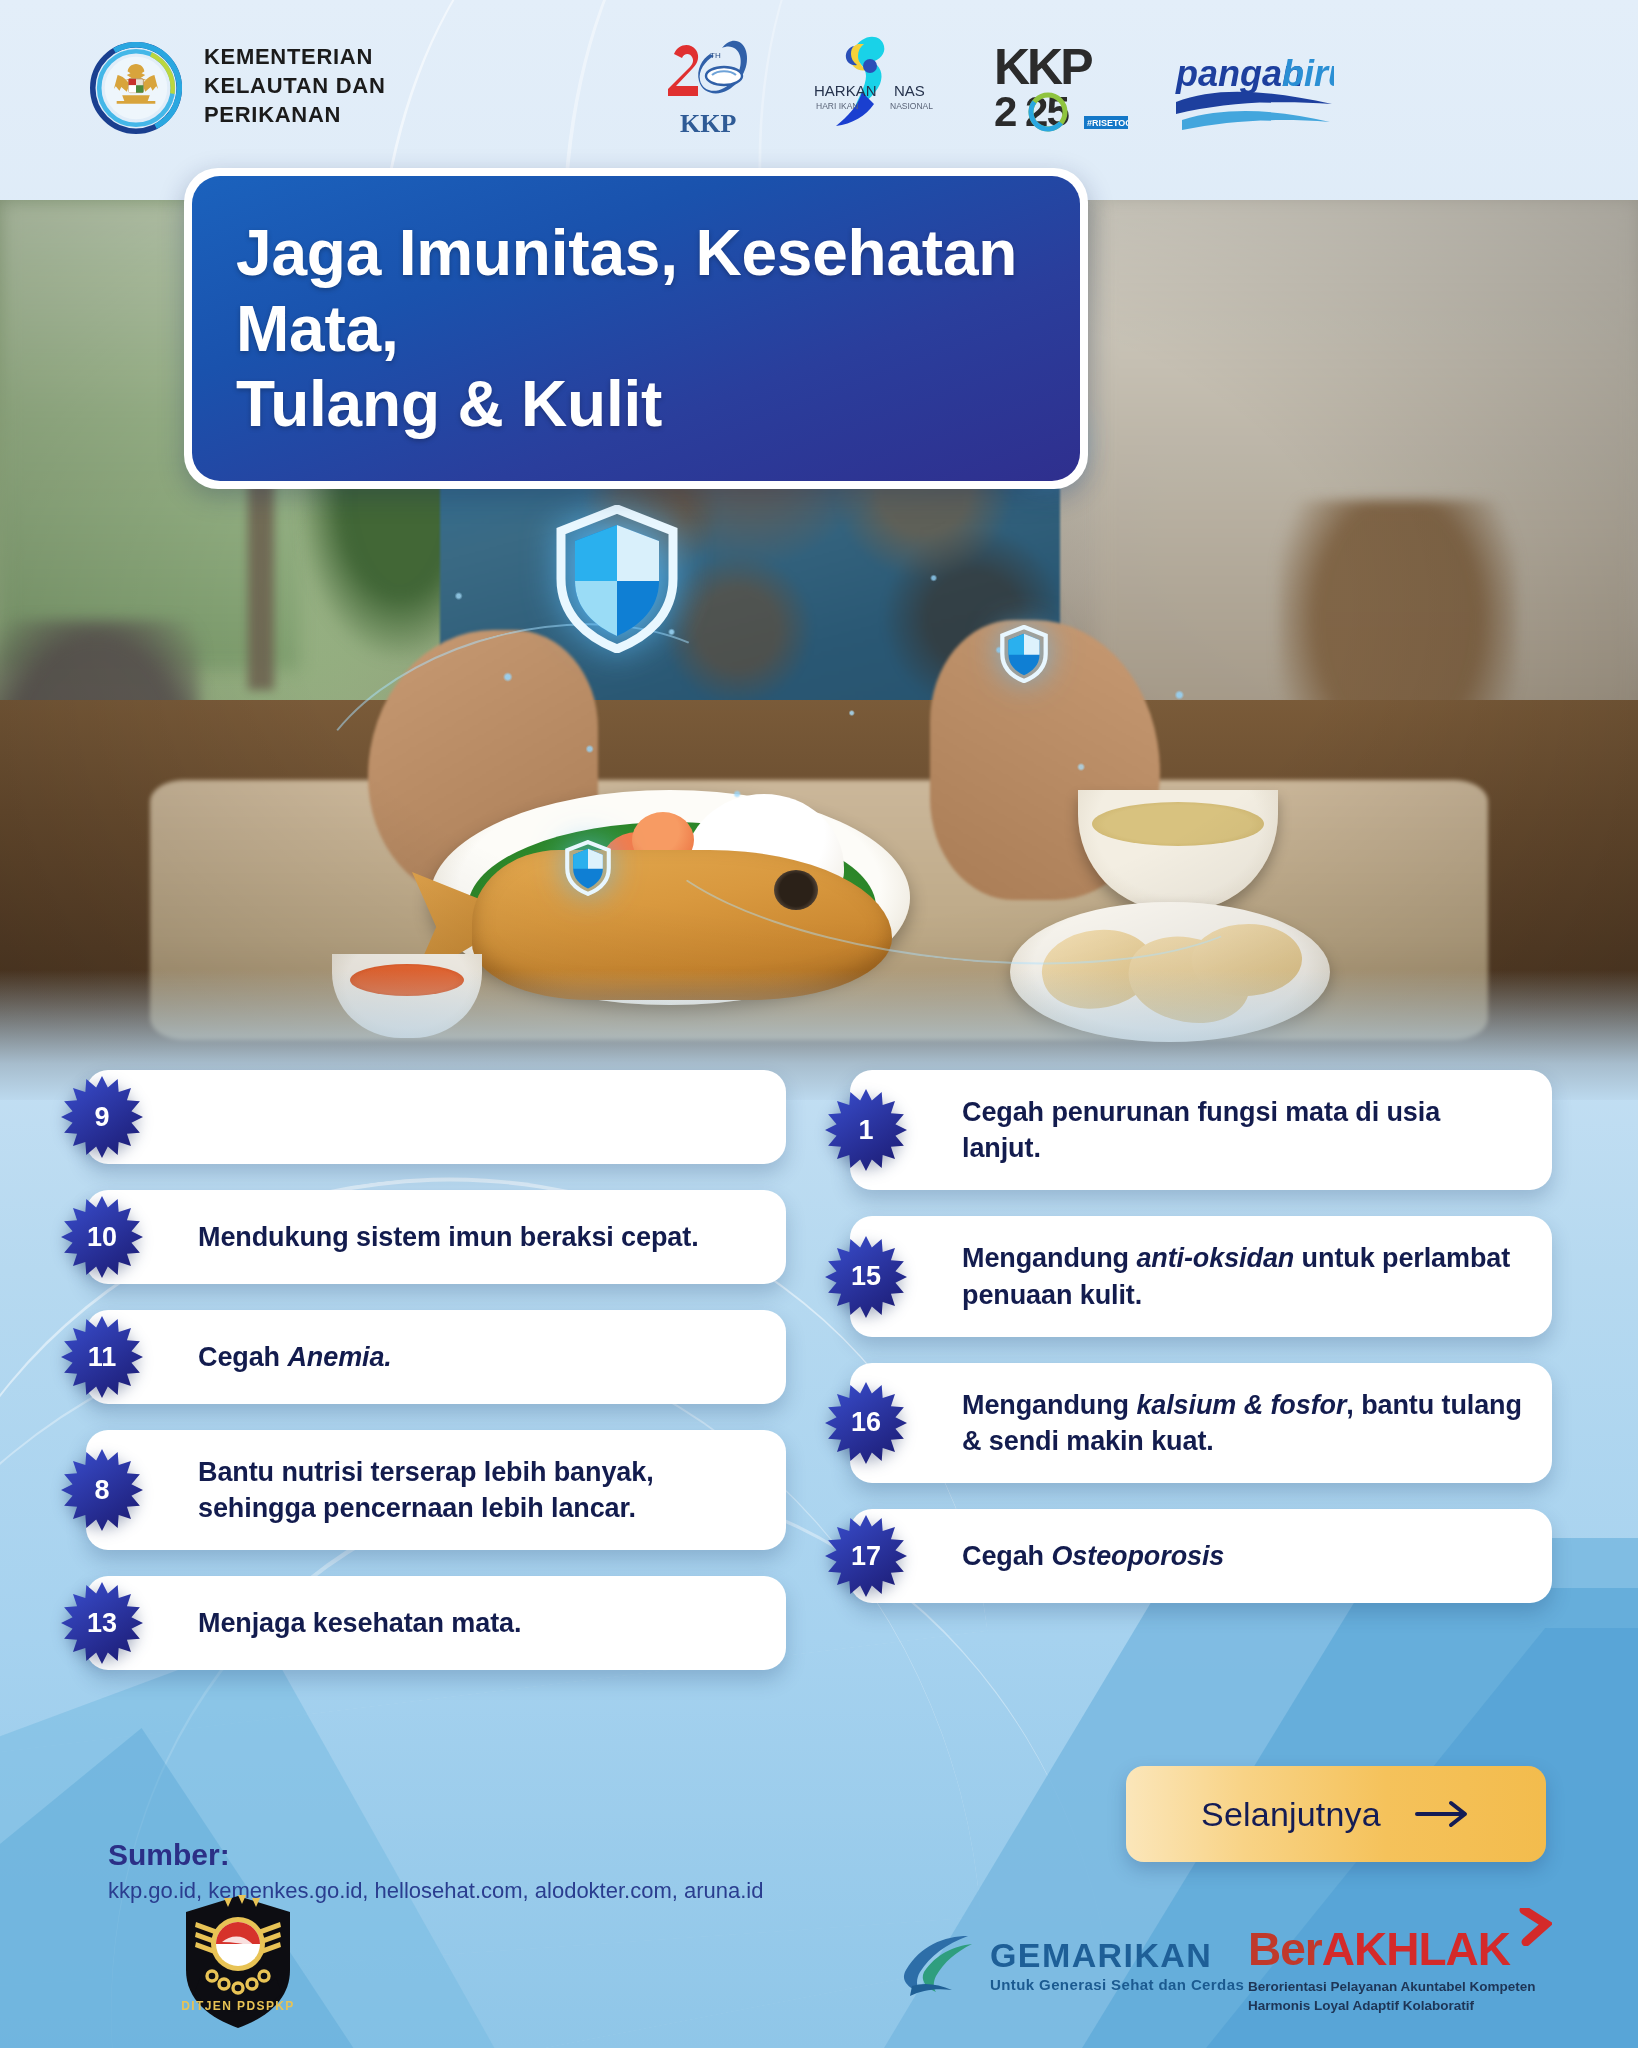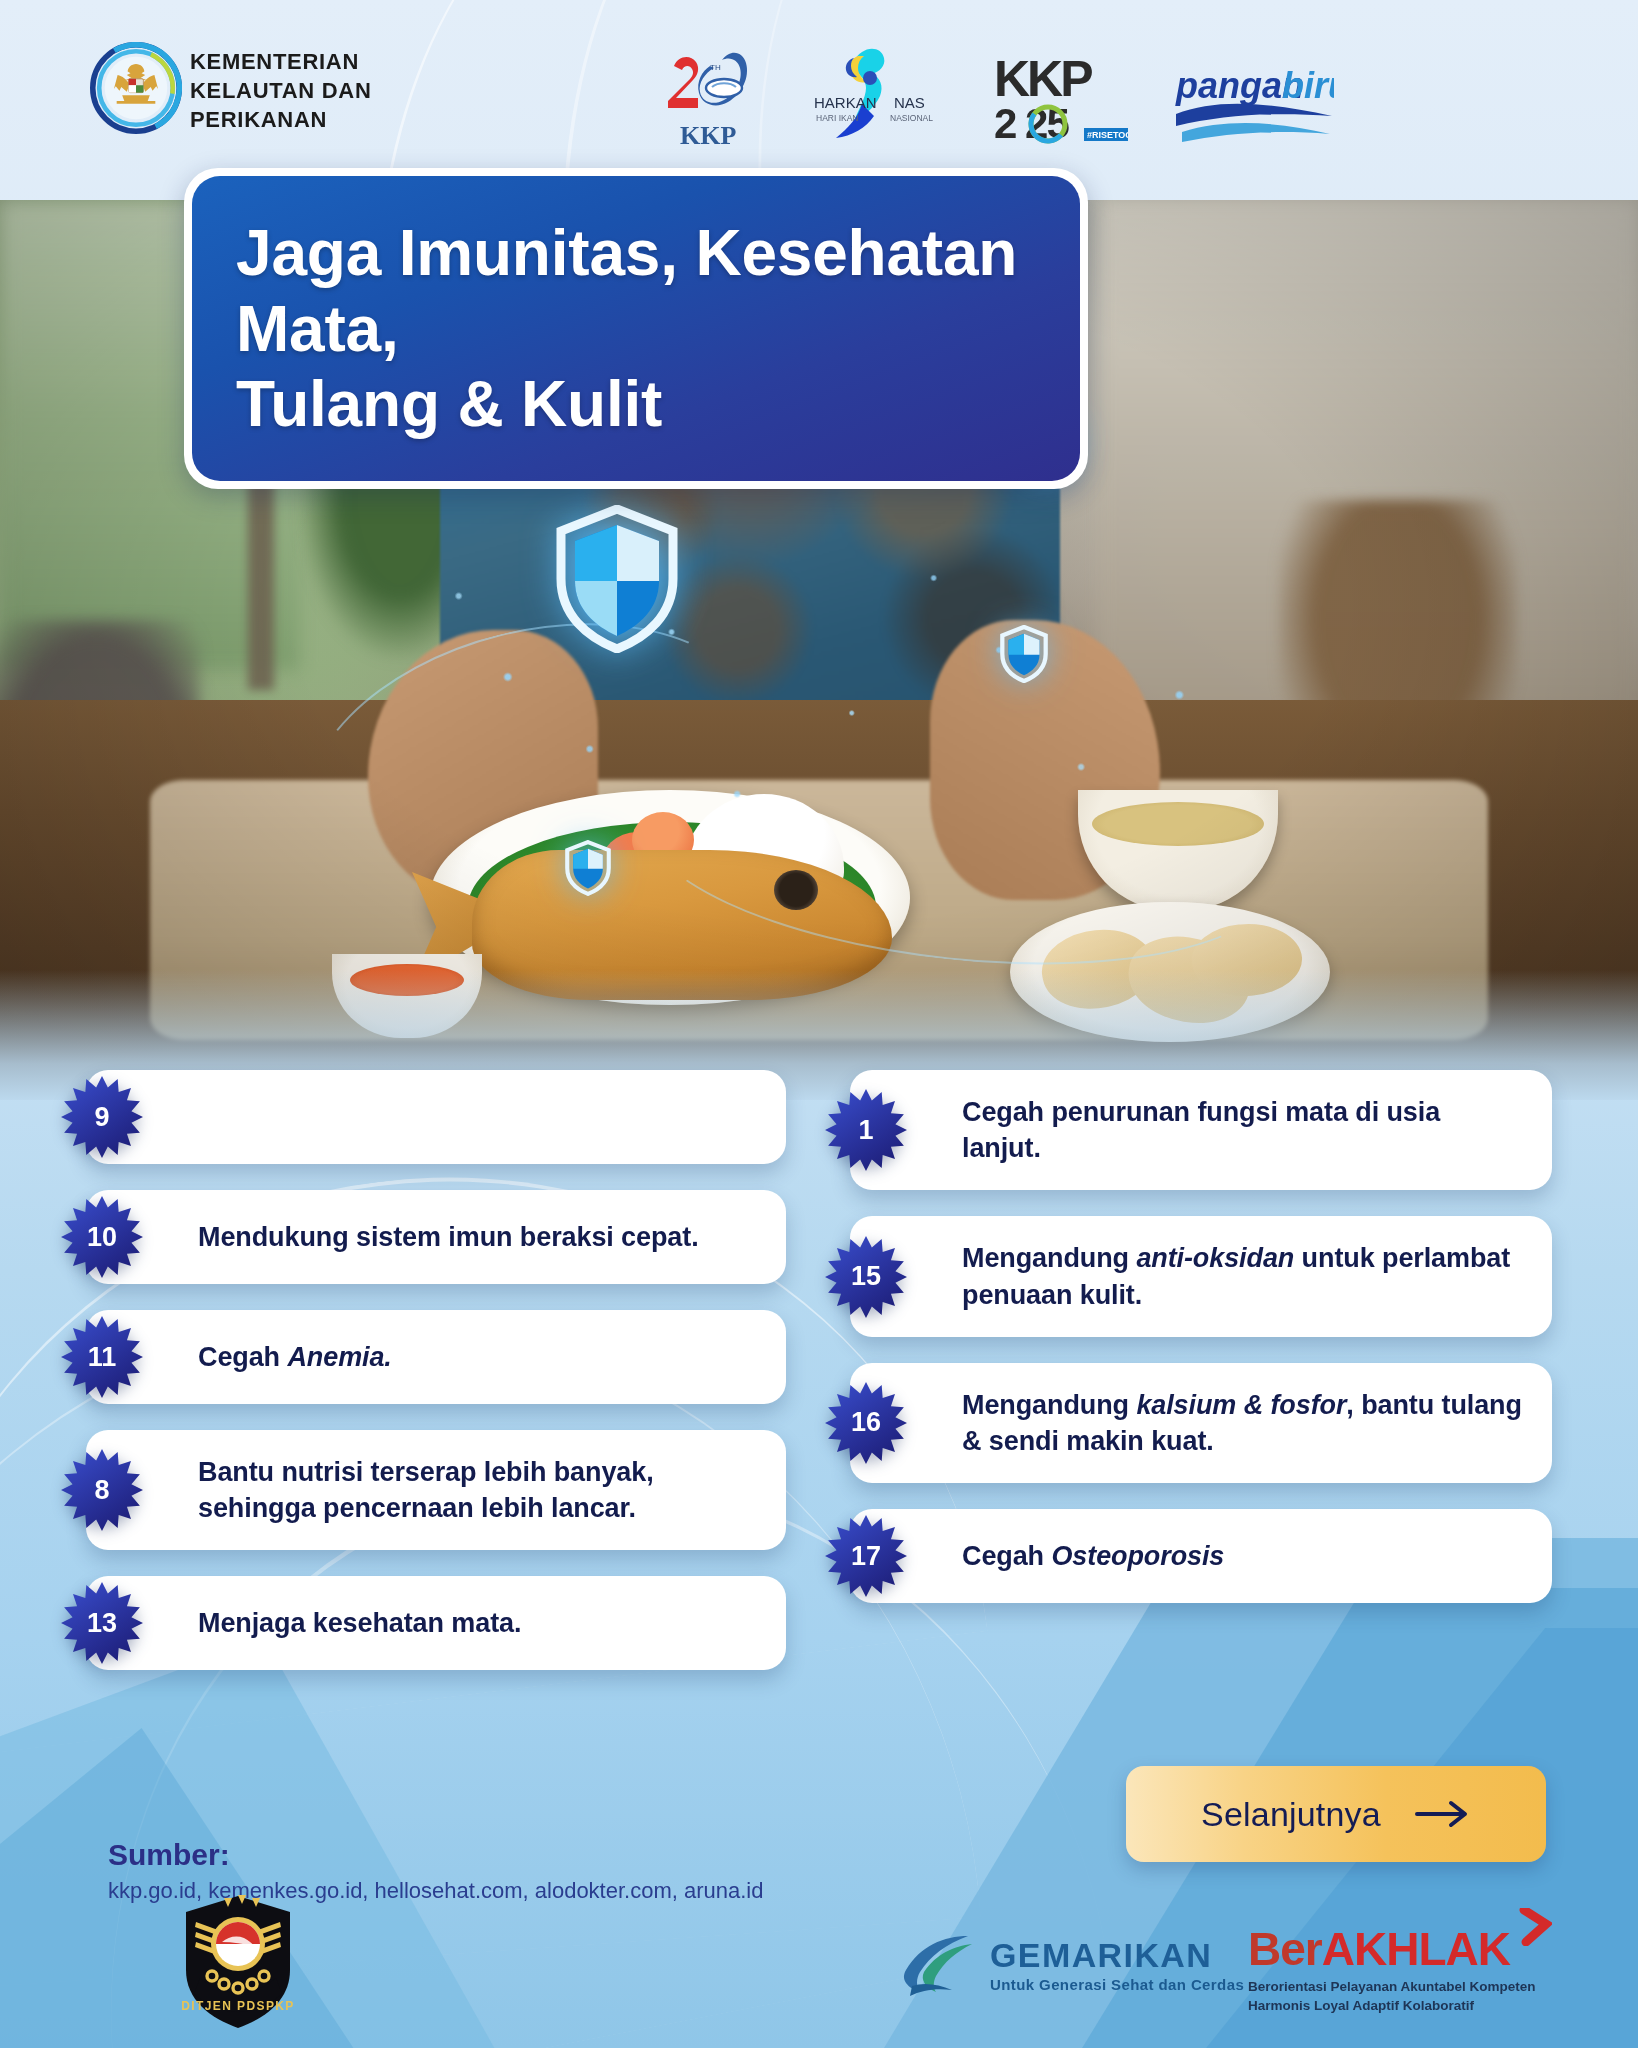--- a/index.html
+++ b/index.html
@@ -64,28 +64,28 @@
   .pl4 { left:-120px; bottom:-10px; width:620px; height:420px;
          background:#79bbe2; opacity:.55;
          clip-path: polygon(0 34%, 62% 0, 100% 100%, 0 100%); }
   .pl5 { left:-60px; bottom:-10px; width:420px; height:330px;
          background:#5aa9d8; opacity:.45;
          clip-path: polygon(0 50%, 48% 0, 100% 100%, 0 100%); }
 
   
   .header { position:absolute; top:0; left:0; right:0; height:176px; z-index:12; }
 
-  .kkp-lockup { position:absolute; left:90px; top:42px; display:flex; align-items:flex-end; gap:8px; }
+  .kkp-lockup { position:absolute; left:90px; top:42px; display:flex; align-items:flex-start; gap:22px; }
   .kkp-emblem { width:92px; height:92px; position:relative; flex:none; }
   .kkp-ministry-text {
     font-size:22px; font-weight:700; letter-spacing:.7px;
     color:#1b1b1b; line-height:1.32; text-transform:uppercase;
   }
 
-  .badge-logos { position:absolute; left:660px; top:48px; display:flex; align-items:flex-end; gap:46px; height:100px; }
+  .badge-logos { position:absolute; left:660px; top:36px; display:flex; align-items:flex-end; gap:46px; height:100px; }
   .blogo { position:relative; height:96px; display:flex; align-items:flex-end; }
 
   
   .title-wrap { position:absolute; top:168px; left:184px; width:904px; z-index:14; }
   .title-card {
     border-radius:34px;
     padding:8px;
     background:#ffffff;
     box-shadow:0 8px 26px rgba(20,40,90,.28);
   }

